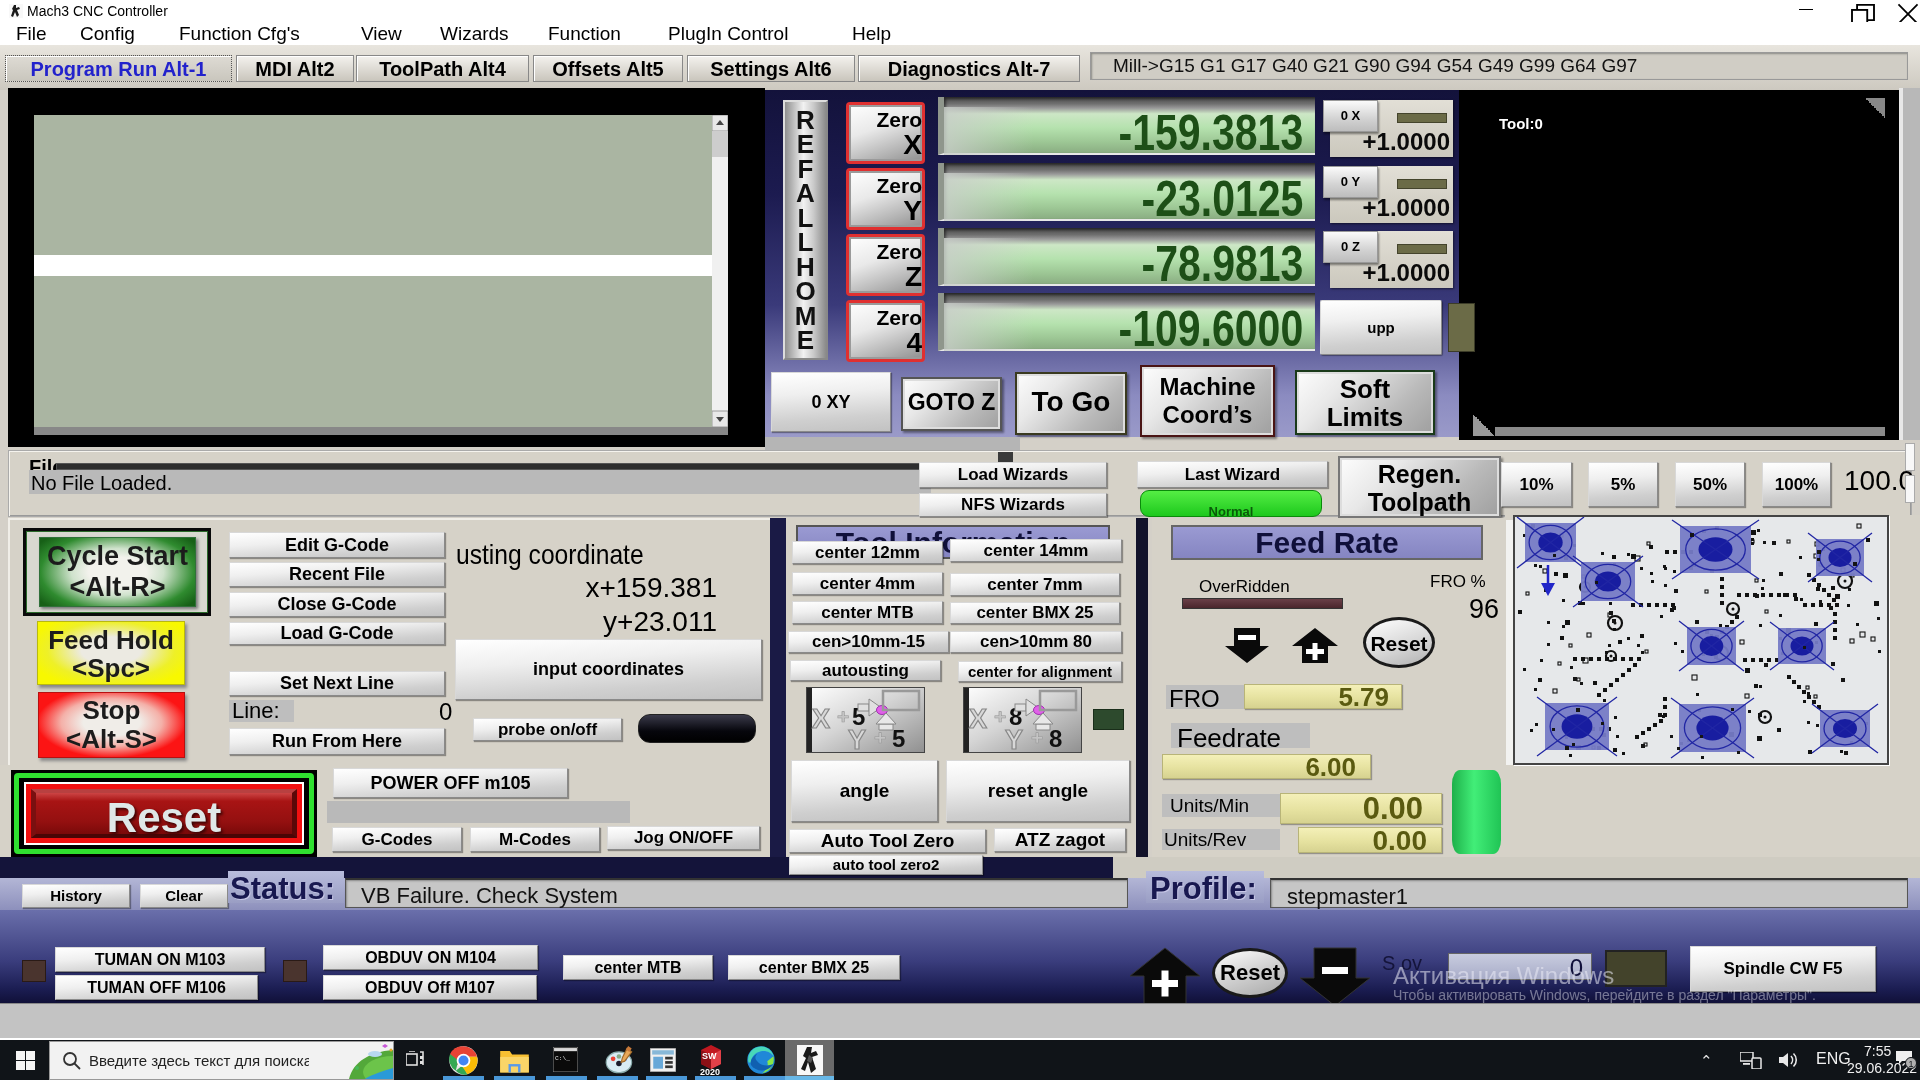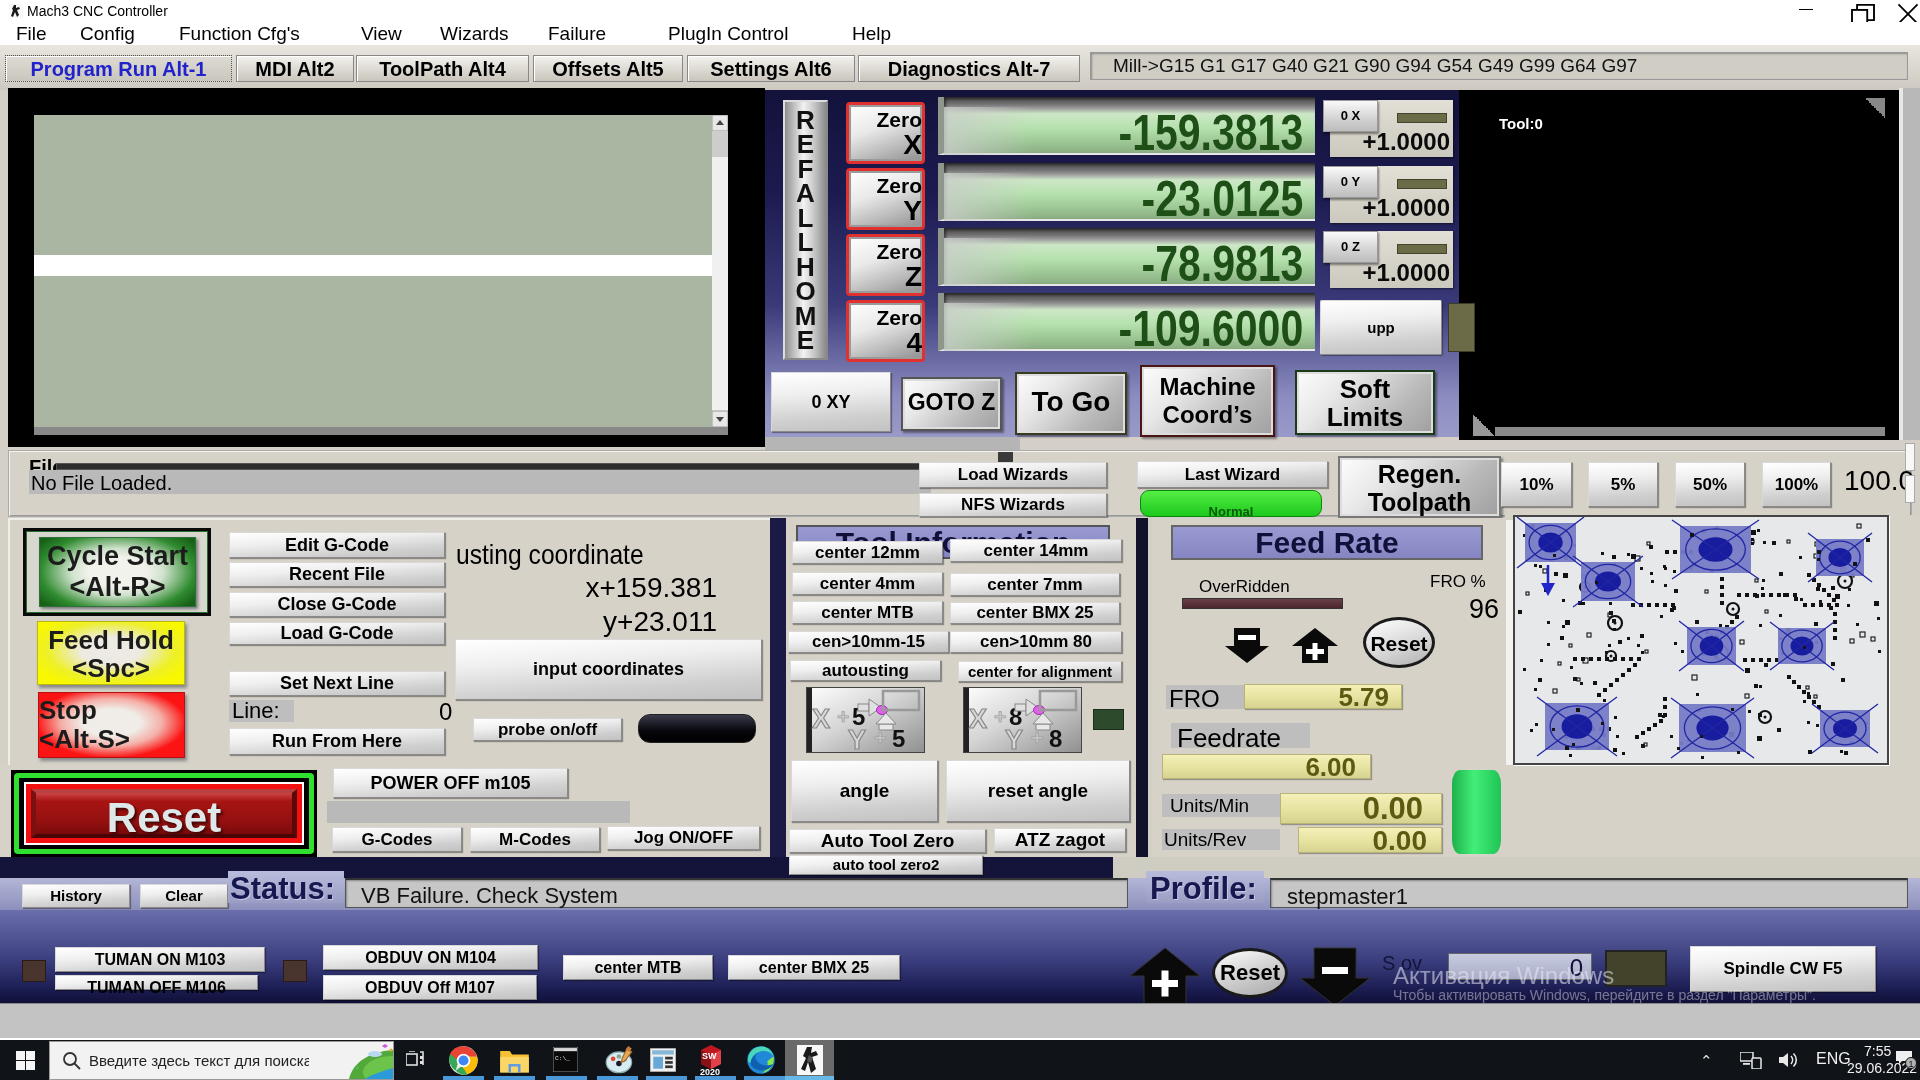--- a/index.html
+++ b/index.html
@@ -77,21 +77,21 @@
   <svg class="wbtn" style="left:1885px;top:3px" width="15" height="15" viewBox="0 0 15 15">
       <path d="M1 1 L14 14 M14 1 L1 14" stroke="#000" stroke-width="1.2"></path>
     </svg>
 </div>
 <div id="menubar" class="abs">
   <span class="menu" style="left:16px">File</span>
   <span class="menu" style="left:80px">Config</span>
   <span class="menu" style="left:179px">Function Cfg's</span>
   <span class="menu" style="left:361px">View</span>
   <span class="menu" style="left:440px">Wizards</span>
-  <span class="menu" style="left:548px">Failure</span>
+  <span class="menu" style="left:548px">Function</span>
   <span class="menu" style="left:668px">PlugIn Control</span>
   <span class="menu" style="left:852px">Help</span>
 </div>
 <div id="tabrow" class="abs">
   <div class="tab" id="tab1" style="left:5px;width:227px">Program Run Alt-1</div>
   <div class="tab" style="left:236px;width:118px">MDI Alt2</div>
   <div class="tab" style="left:356px;width:173px">ToolPath Alt4</div>
   <div class="tab" style="left:533px;width:150px">Offsets Alt5</div>
   <div class="tab" style="left:687px;width:168px">Settings Alt6</div>
   <div class="tab" style="left:858px;width:222px">Diagnostics Alt-7</div>
@@ -201,21 +201,21 @@
   <div class="btn" style="left:1753px;top:11px;width:69px;height:45px;font-size:17px;line-height:43px">100%</div>
   <span style="position:absolute;left:1835px;top:14px;font-size:28px;color:#000">100.0</span>
   <div style="position:absolute;left:1896px;top:-8px;width:10px;height:28px;background:#f8f8f8;border:1px solid #aaa"></div>
   <div style="position:absolute;left:1896px;top:24px;width:10px;height:28px;background:#f8f8f8;border:1px solid #aaa"></div>
 </div>
 <div id="leftctl" class="abs">
   <div style="position:absolute;left:27px;top:101px;width:148px;height:64px;background:radial-gradient(ellipse 58% 62% at 50% 46%,#eceae2 35%,#eef028 75%,#f8f800 100%);border:1px solid #b8b810;box-shadow:2px 3px 3px #888;text-align:center;font-weight:bold;font-size:26px;line-height:28px;color:#1c1c1c;padding-top:4px">Feed Hold<br>&lt;Spc&gt;</div>
   <div style="position:absolute;left:13px;top:8px;width:188px;height:88px;background:#d8d8d0;border:3px solid #0a0a0a;box-shadow:inset 0 0 0 1px #2a6a2a">
     <div style="position:absolute;left:13px;top:6px;right:12px;bottom:6px;background:radial-gradient(ellipse 62% 72% at 50% 50%,#f2f2ec 30%,#cfe2cc 48%,#2f8b2f 80%,#176017 100%);border:1px solid #30703a;box-shadow:2px 2px 3px #777;text-align:center;font-weight:bold;font-size:27px;line-height:31px;color:#1c1c1c;padding-top:3px">Cycle Start<br>&lt;Alt-R&gt;</div>
   </div>
-  <div style="position:absolute;left:28px;top:172px;width:147px;height:66px;background:radial-gradient(ellipse 56% 60% at 50% 46%,#f0ede8 35%,#f4b0a8 62%,#fc1414 92%),#fc1414;border:1px solid #b81010;box-shadow:2px 3px 3px #888;font-weight:bold;font-size:26px;line-height:29px;color:#1c1c1c;padding-top:3px">Stop<br>&lt;Alt-S&gt;</div>
+  <div style="position:absolute;left:28px;top:172px;width:147px;height:66px;background:radial-gradient(ellipse 56% 60% at 50% 46%,#f0ede8 35%,#f4b0a8 62%,#fc1414 92%),#fc1414;border:1px solid #b81010;box-shadow:2px 3px 3px #888;text-align:center;font-weight:bold;font-size:26px;line-height:29px;color:#1c1c1c;padding-top:3px">Stop<br>&lt;Alt-S&gt;</div>
   <div class="btn" style="left:219px;top:12px;width:216px;height:26px;font-size:18px;line-height:24px">Edit G-Code</div>
   <div class="btn" style="left:219px;top:42px;width:216px;height:25px;font-size:18px;line-height:23px">Recent File</div>
   <div class="btn" style="left:219px;top:72px;width:216px;height:25px;font-size:18px;line-height:23px">Close G-Code</div>
   <div class="btn" style="left:219px;top:102px;width:216px;height:23px;font-size:18px;line-height:21px">Load G-Code</div>
   <div class="btn" style="left:219px;top:151px;width:216px;height:25px;font-size:18px;line-height:23px">Set Next Line</div>
   <div class="graylab" style="left:219px;top:180px;width:65px;height:22px;font-size:22px;line-height:22px;padding-left:3px">Line:</div>
   <span style="position:absolute;left:429px;top:178px;font-size:24px;color:#000">0</span>
   <div class="btn" style="left:219px;top:208px;width:216px;height:27px;font-size:18px;line-height:25px">Run From Here</div>
   <span style="position:absolute;left:446px;top:19px;font-size:28px;color:#000;transform:scaleX(0.88);transform-origin:left">usting coordinate</span>
   <div style="position:absolute;left:445px;top:52px;width:262px;text-align:right;font-size:28px;color:#000">x+159.381</div>
@@ -708,21 +708,21 @@
     <span style="position:absolute;left:15px;top:3px;font-size:22px;color:#111">VB Failure. Check System</span>
   </div>
   <span style="position:absolute;left:1146px;top:-7px;width:118px;height:32px;background:linear-gradient(#b8bcdc,#9a9ec4);font-size:31px;font-weight:bold;color:#181850;text-shadow:1px 1px 0 #c8c8e8;padding-left:4px">Profile:</span>
   <div style="position:absolute;left:1270px;top:0px;width:638px;height:30px;background:#c6c6c6;border:1px solid #555;border-top:2px solid #333;box-shadow:inset 1px 1px 2px #888">
     <span style="position:absolute;left:16px;top:4px;font-size:22px;color:#111">stepmaster1</span>
   </div>
 </div>
 <div id="blueband" class="abs">
   <div style="position:absolute;left:22px;top:50px;width:24px;height:22px;background:#4a342e;border:1px solid #2a1a16"></div>
   <div class="btn" style="left:55px;top:37px;width:210px;height:25px;font-size:16px;line-height:23px">TUMAN ON M103</div>
-  <div class="btn" style="left:55px;top:65px;width:203px;height:15px;font-size:16px;line-height:23px">TUMAN OFF M106</div>
+  <div class="btn" style="left:55px;top:65px;width:203px;height:25px;font-size:16px;line-height:23px">TUMAN OFF M106</div>
   <div style="position:absolute;left:283px;top:50px;width:24px;height:22px;background:#4a342e;border:1px solid #2a1a16"></div>
   <div class="btn" style="left:323px;top:35px;width:215px;height:25px;font-size:16px;line-height:23px">OBDUV ON M104</div>
   <div class="btn" style="left:323px;top:65px;width:214px;height:25px;font-size:16px;line-height:23px">OBDUV Off M107</div>
   <div class="btn" style="left:563px;top:45px;width:150px;height:25px;font-size:16px;line-height:23px">center MTB</div>
   <div class="btn" style="left:728px;top:45px;width:172px;height:25px;font-size:16px;line-height:23px">center BMX 25</div>
   <svg style="position:absolute;left:1128px;top:36px" width="74" height="62" viewBox="0 0 74 62">
       <polygon points="37,2 72,30 58,30 58,60 16,60 16,30 2,30" fill="#0a0a0a" stroke="#333"></polygon>
       <rect x="24" y="34" width="26" height="7" fill="#fff"></rect>
       <rect x="33.5" y="24.5" width="7" height="26" fill="#fff"></rect>
     </svg>

